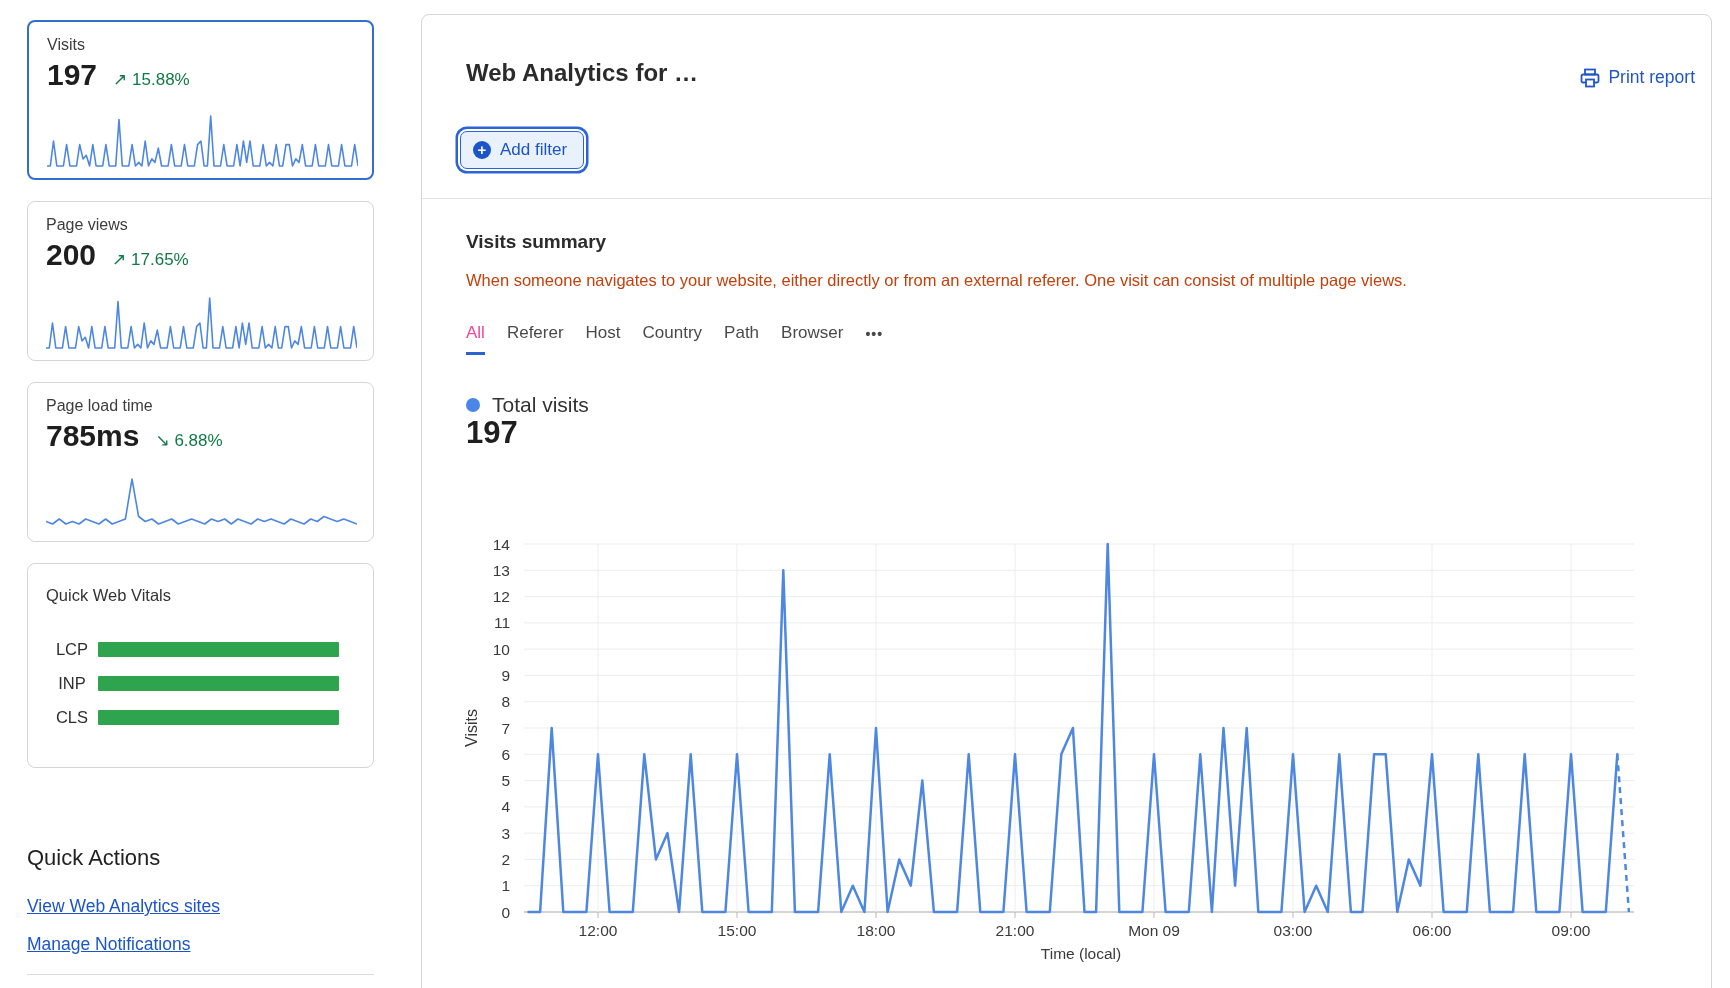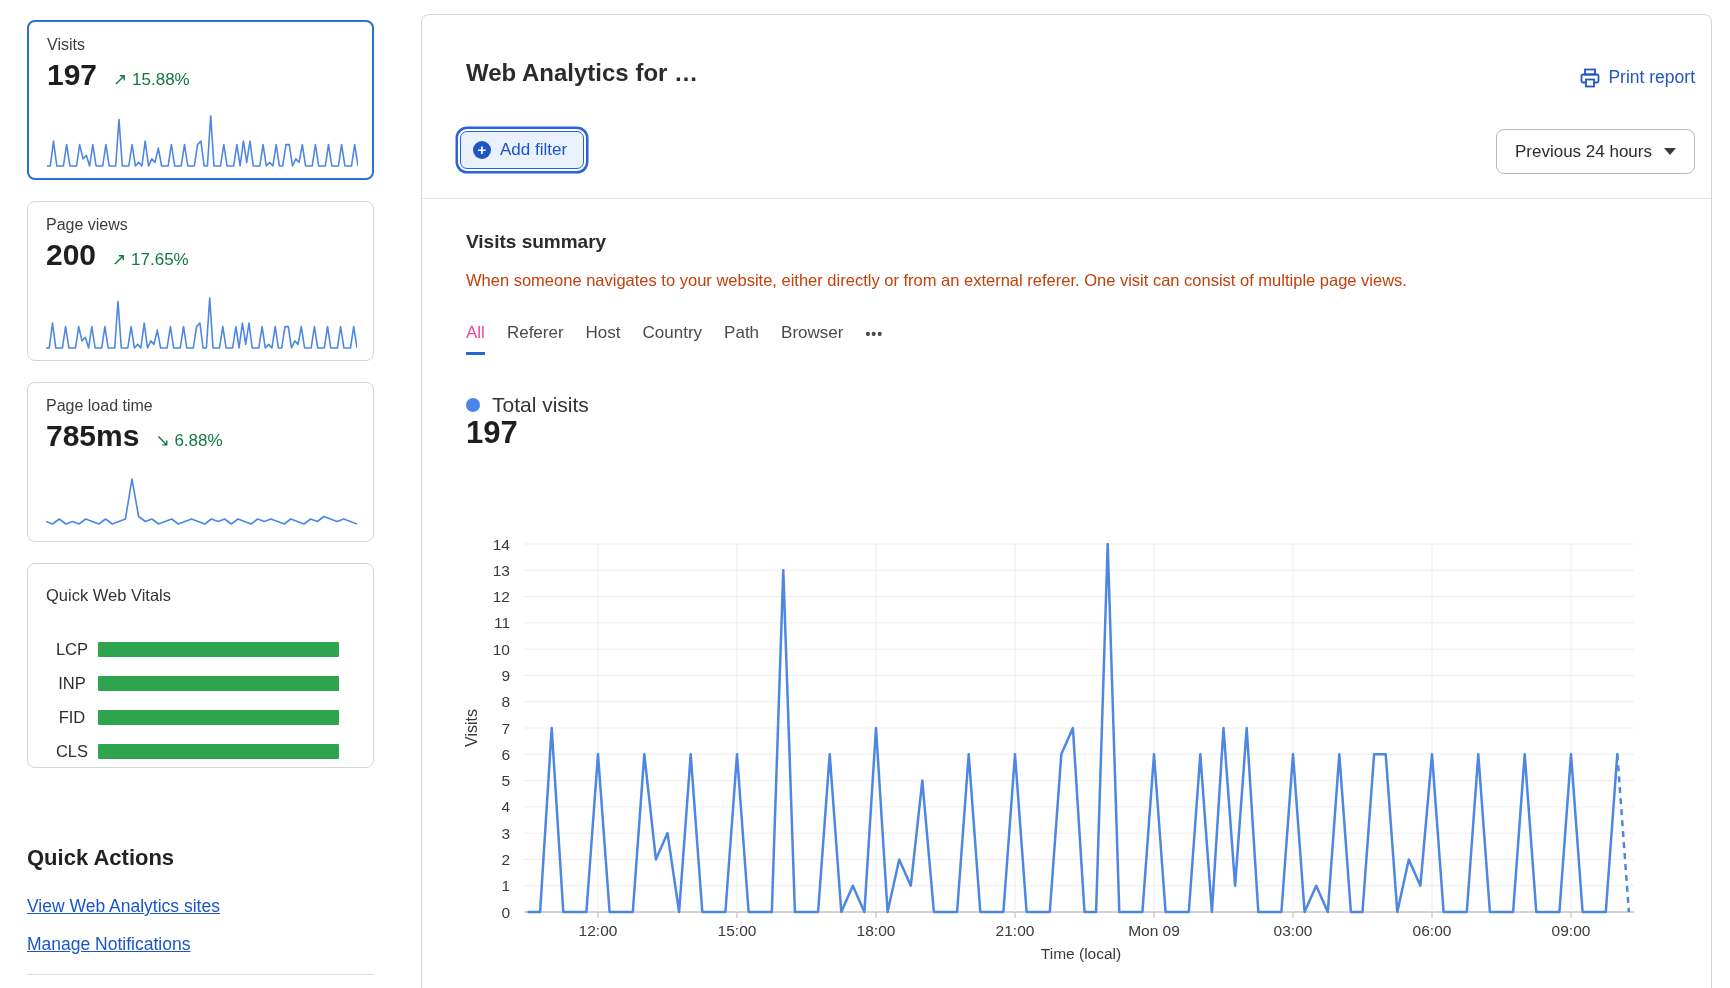--- a/index.html
+++ b/index.html
@@ -24,21 +24,21 @@
   .card-value{font-size:30px;font-weight:700;color:#1e1e1e;}
   .card-delta{font-size:17px;color:#117a44;}
   .spark{position:absolute;left:18px;bottom:10px;width:311px;height:55px;}
   
   .cwv-title{position:absolute;left:18px;top:22px;font-size:16.5px;color:#333;}
   .cwv-rows{position:absolute;left:18px;top:68px;right:34px;}
   .cwv-row{display:flex;align-items:center;height:34px;text-align:center;}
   .cwv-label{width:52px;font-size:16.5px;color:#2e2e2e;}
   .cwv-bar{flex:1;height:15px;background:#2ea44f;border-radius:1px;}
   
-  .qa-title{position:absolute;left:27px;top:845px;font-size:22px;font-weight:700;color:#222;}
+  .qa-title{position:absolute;left:27px;top:845px;font-size:22px;font-weight:400;color:#222;}
   .qa-link{position:absolute;left:27px;font-size:17.5px;color:#1c55c8;text-decoration:underline;cursor:pointer;}
   #qa-link-0{top:896px;}
   #qa-link-1{top:934px;}
   .qa-divider{position:absolute;left:27px;top:974px;width:347px;height:1px;background:#dcdcdc;}
   
   #main{
     position:absolute;left:421px;top:14px;width:1291px;height:1010px;
     background:#fff;border:1px solid #d5d5d5;border-radius:8px;box-sizing:border-box;
   }
   .main-title{position:absolute;left:44px;top:44px;font-size:24px;font-weight:700;color:#2b2b2b;}
@@ -112,24 +112,20 @@
   <div class="cwv-rows" id="cwv-rows">
       <div class="cwv-row">
         <div class="cwv-label">LCP</div>
         <div class="cwv-bar" style="background: rgb(46, 164, 79); width: 100%;"></div>
       </div>
       <div class="cwv-row">
         <div class="cwv-label">INP</div>
         <div class="cwv-bar" style="background: rgb(46, 164, 79); width: 100%;"></div>
       </div>
       <div class="cwv-row">
-        <div class="cwv-label">FID</div>
-        <div class="cwv-bar" style="background: rgb(46, 164, 79); width: 100%;"></div>
-      </div>
-      <div class="cwv-row">
         <div class="cwv-label">CLS</div>
         <div class="cwv-bar" style="background: rgb(46, 164, 79); width: 100%;"></div>
       </div>
     </div>
 </div>
 
 <div class="qa-title">Quick Actions</div>
 <a id="qa-link-0" class="qa-link">View Web Analytics sites</a>
 <a id="qa-link-1" class="qa-link">Manage Notifications</a>
 <div class="qa-divider"></div>
@@ -144,24 +140,20 @@
       <rect x="6" y="11.5" width="8" height="7" fill="#ffffff" stroke="#2155c8" stroke-width="1.8"></rect>
     </svg>
     <span>Print report</span>
   </div>
 
   <button class="add-filter" style="font-family:inherit;">
     <span class="plus-circle">+</span>
     <span>Add filter</span>
   </button>
 
-  <div class="range">
-    <span>Previous 24 hours</span>
-    <span class="caret"></span>
-  </div>
 
   <div class="divider"></div>
 
   <div class="sec-title">Visits summary</div>
   <div class="sec-desc">When someone navigates to your website, either directly or from an external referer. One visit can consist of multiple page views.</div>
 
   <div class="tabs" id="tabs">
       <div class="tab active">All</div>
       <div class="tab">Referer</div>
       <div class="tab">Host</div>

